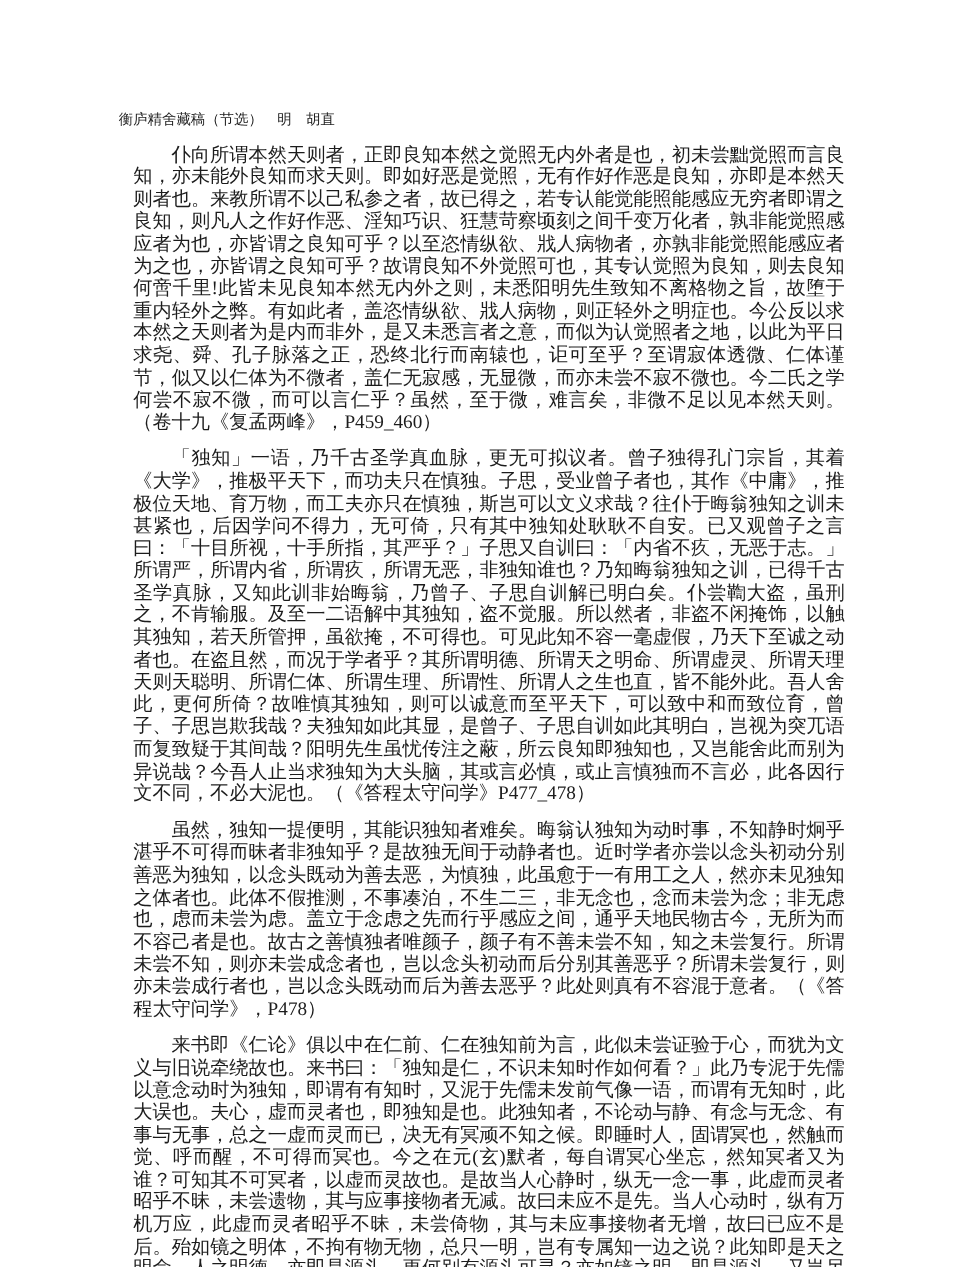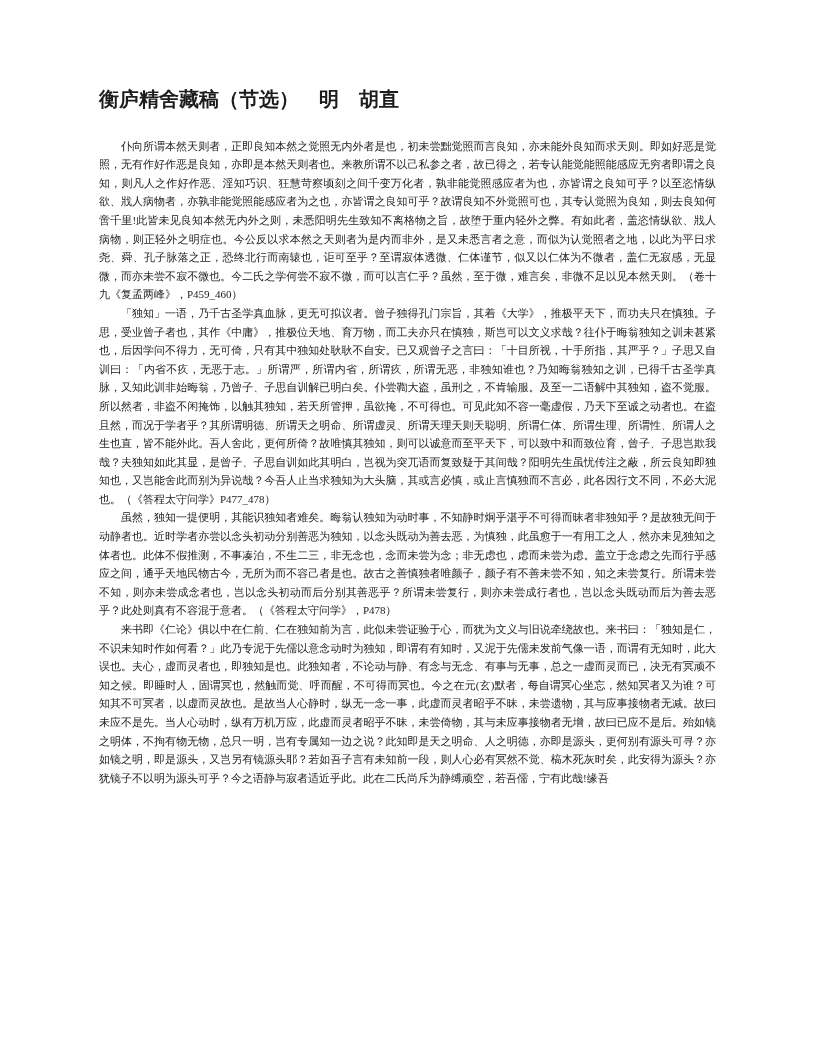--- a/index.html
+++ b/index.html
@@ -12,29 +12,29 @@
     width: 816px;
     height: 1056px;
     background: #ffffff;
     box-sizing: border-box;
     padding: 90px 100px 0 99px;
     overflow: hidden;
     font-family: "Liberation Serif", "DejaVu Serif", serif;
     color: #1c1c1c;
   }
   .doc-title {
-    font-size: 20px;
+    font-size: 12px;
     line-height: 18.6px;
-    font-weight: bold;
-    margin: 0 0 28px 0;
+    font-weight: normal;
+    margin: 0 0 8px 0;
     white-space: pre;
   }
   .doc-para {
-    margin: 0;
-    font-size: 11px;
+    margin: 12px;
+    font-size: 16px;
     line-height: 18.6px;
     text-align: justify;
     text-indent: 2em;
     word-break: break-all;
   }
 </style>
 </head>
 <body>
 
 <div class="page">

